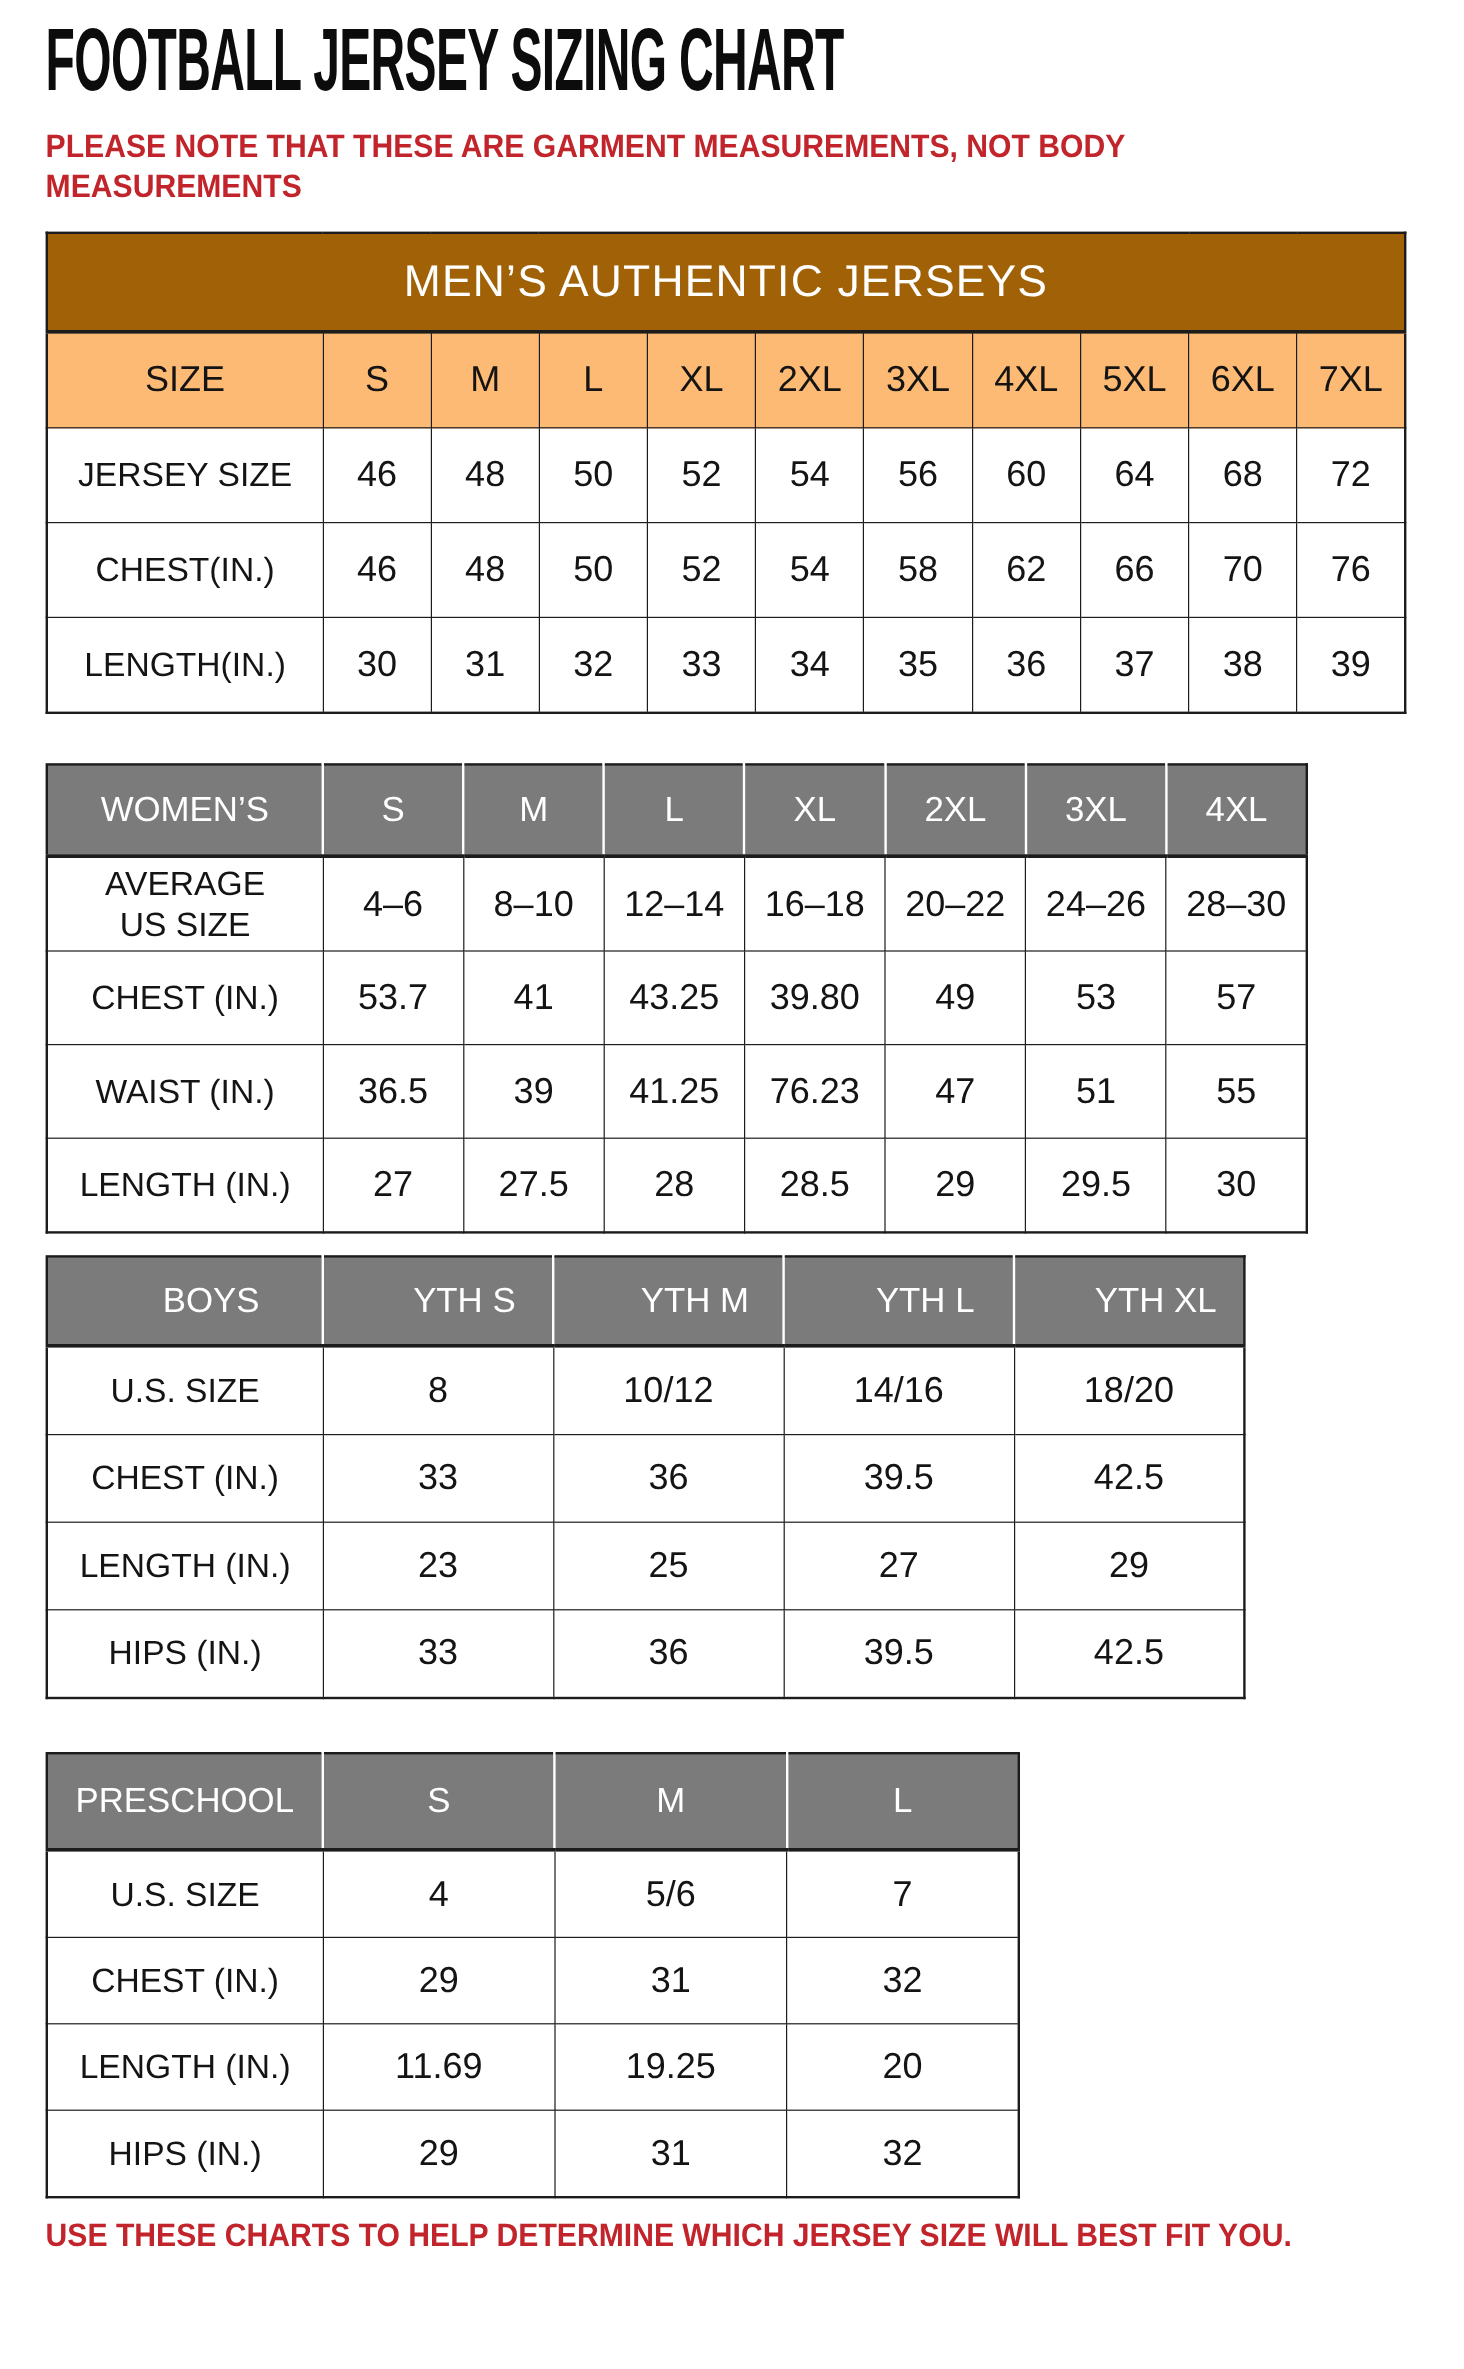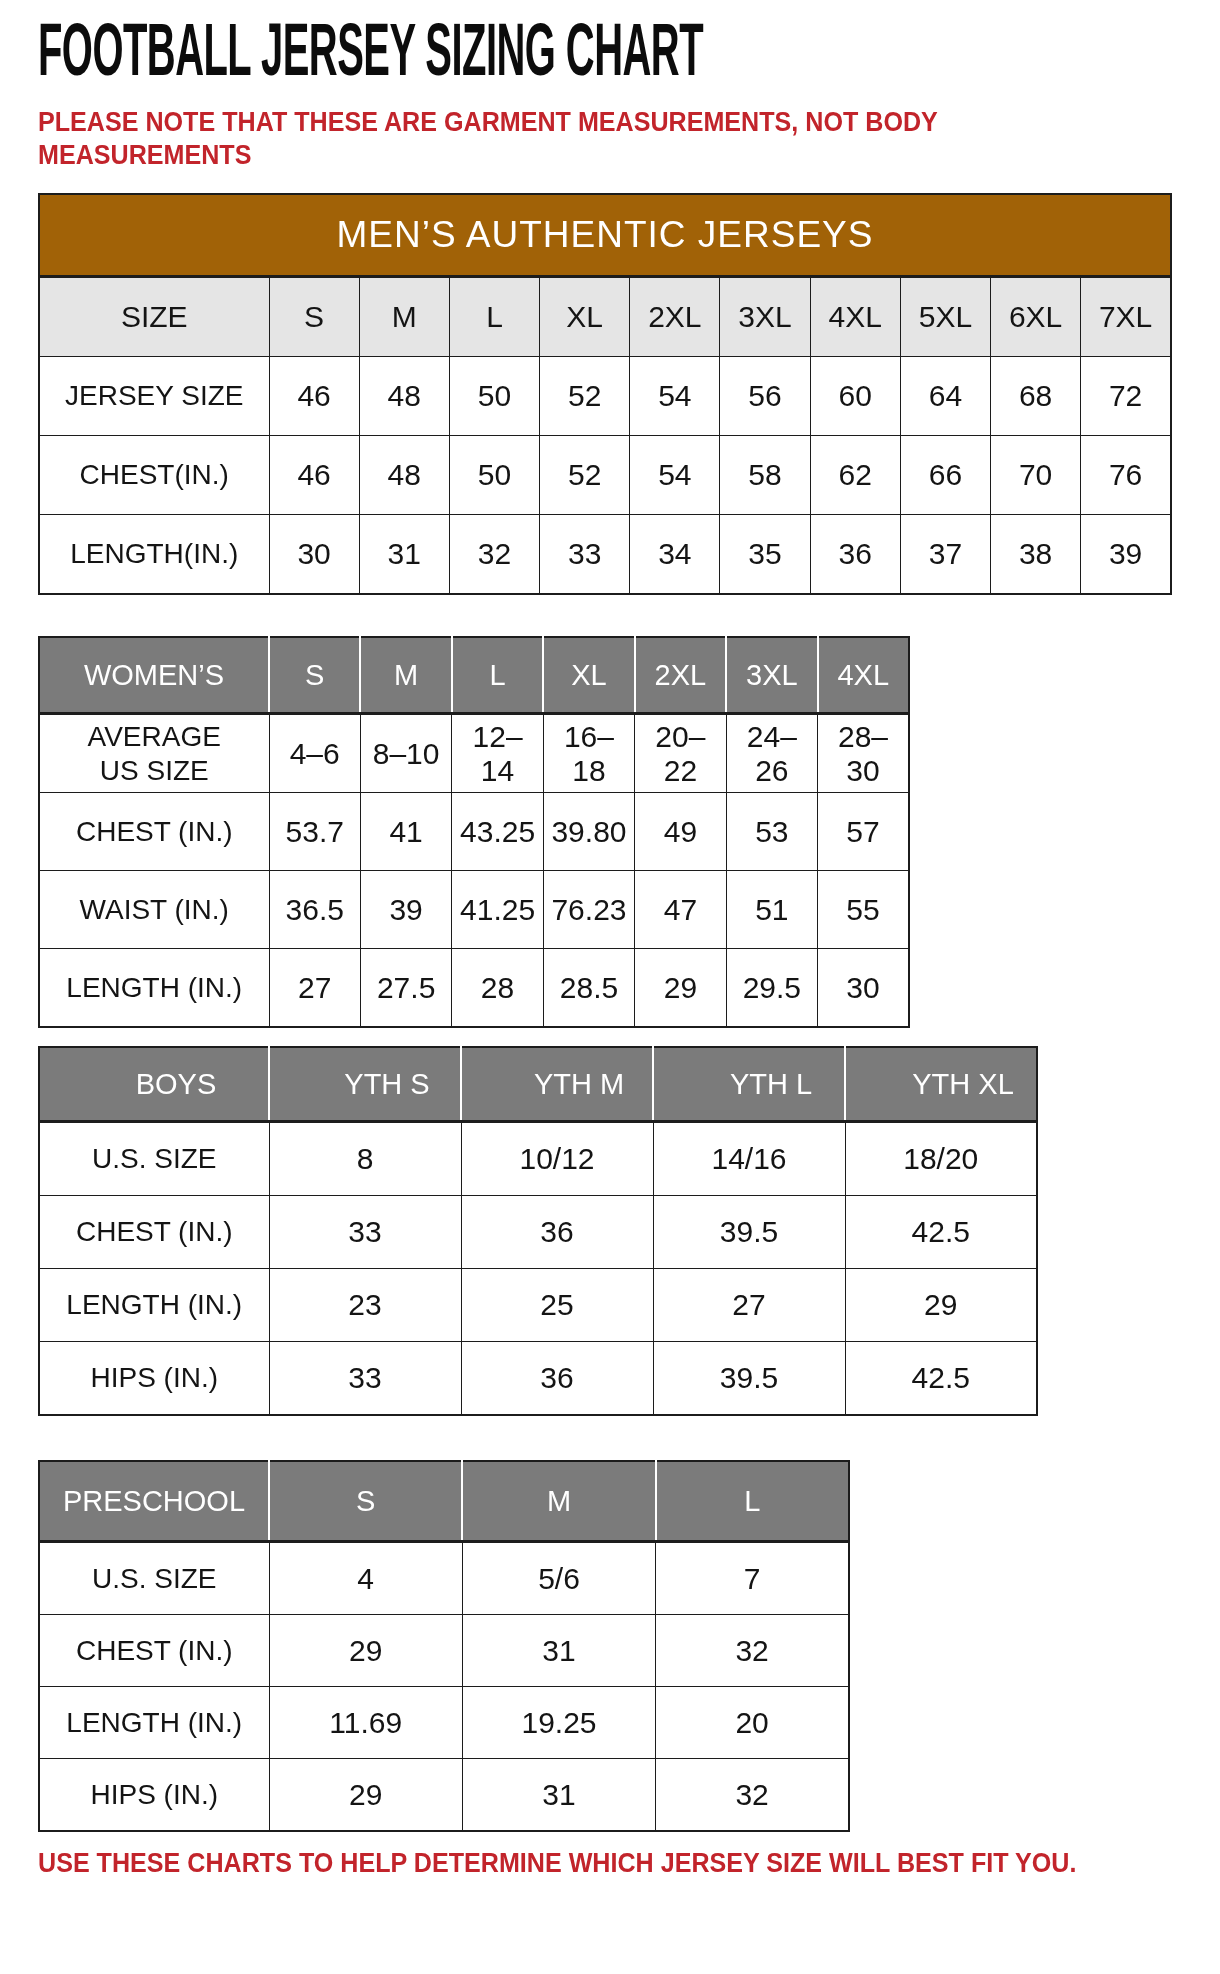--- a/index.html
+++ b/index.html
@@ -39,35 +39,35 @@
     text-align:center;vertical-align:middle;
     font-weight:400;padding:0 4px;
   }
   
   .sz tr.band th{
     background:#a16207;color:#ffffff;
     font-size:37px;letter-spacing:1px;
     height:80px;border-bottom:3px solid #1c1c1c;
   }
   
-  .sz tr.plain th{font-size:30px;color:#141414;background:#e5e5e5;}
+  .sz tr.plain th{font-size:30px;color:#141414;background:#fdba74;}
   
   .sz tr.grayhead th{
     background:#7b7b7b;color:#ffffff;font-size:29px;
     border-left:2px solid #ffffff;border-bottom:3px solid #1c1c1c;
   }
   .sz tr.grayhead th:first-child{border-left:2px solid #1c1c1c;}
   
   .sz th.rowlabel{font-size:28px;color:#141414;white-space:pre-line;line-height:1.2;}
   .sz td.val{font-size:30px;color:#141414;}
   
   .t-mens{width:1134px;}
   .t-mens tr.plain th{height:78px;}
   .t-mens tr.drow th,.t-mens tr.drow td{height:78px;}
-  .t-womens{width:872px;margin-top:41px;}
+  .t-womens{width:1052px;margin-top:41px;}
   .t-womens tr.grayhead th{height:74px;}
   .t-womens tr.drow th,.t-womens tr.drow td{height:77px;}
   .t-boys{width:1000px;margin-top:18px;}
   .t-boys tr.grayhead th{height:72px;padding-left:48px;}
   .t-boys tr.drow th,.t-boys tr.drow td{height:72px;}
   .t-preschool{width:812px;margin-top:44px;border-radius:22px;}
   .t-preschool tr.grayhead th{height:78px;}
   .t-preschool tr.drow th,.t-preschool tr.drow td{height:71px;}
 </style>
 </head>

